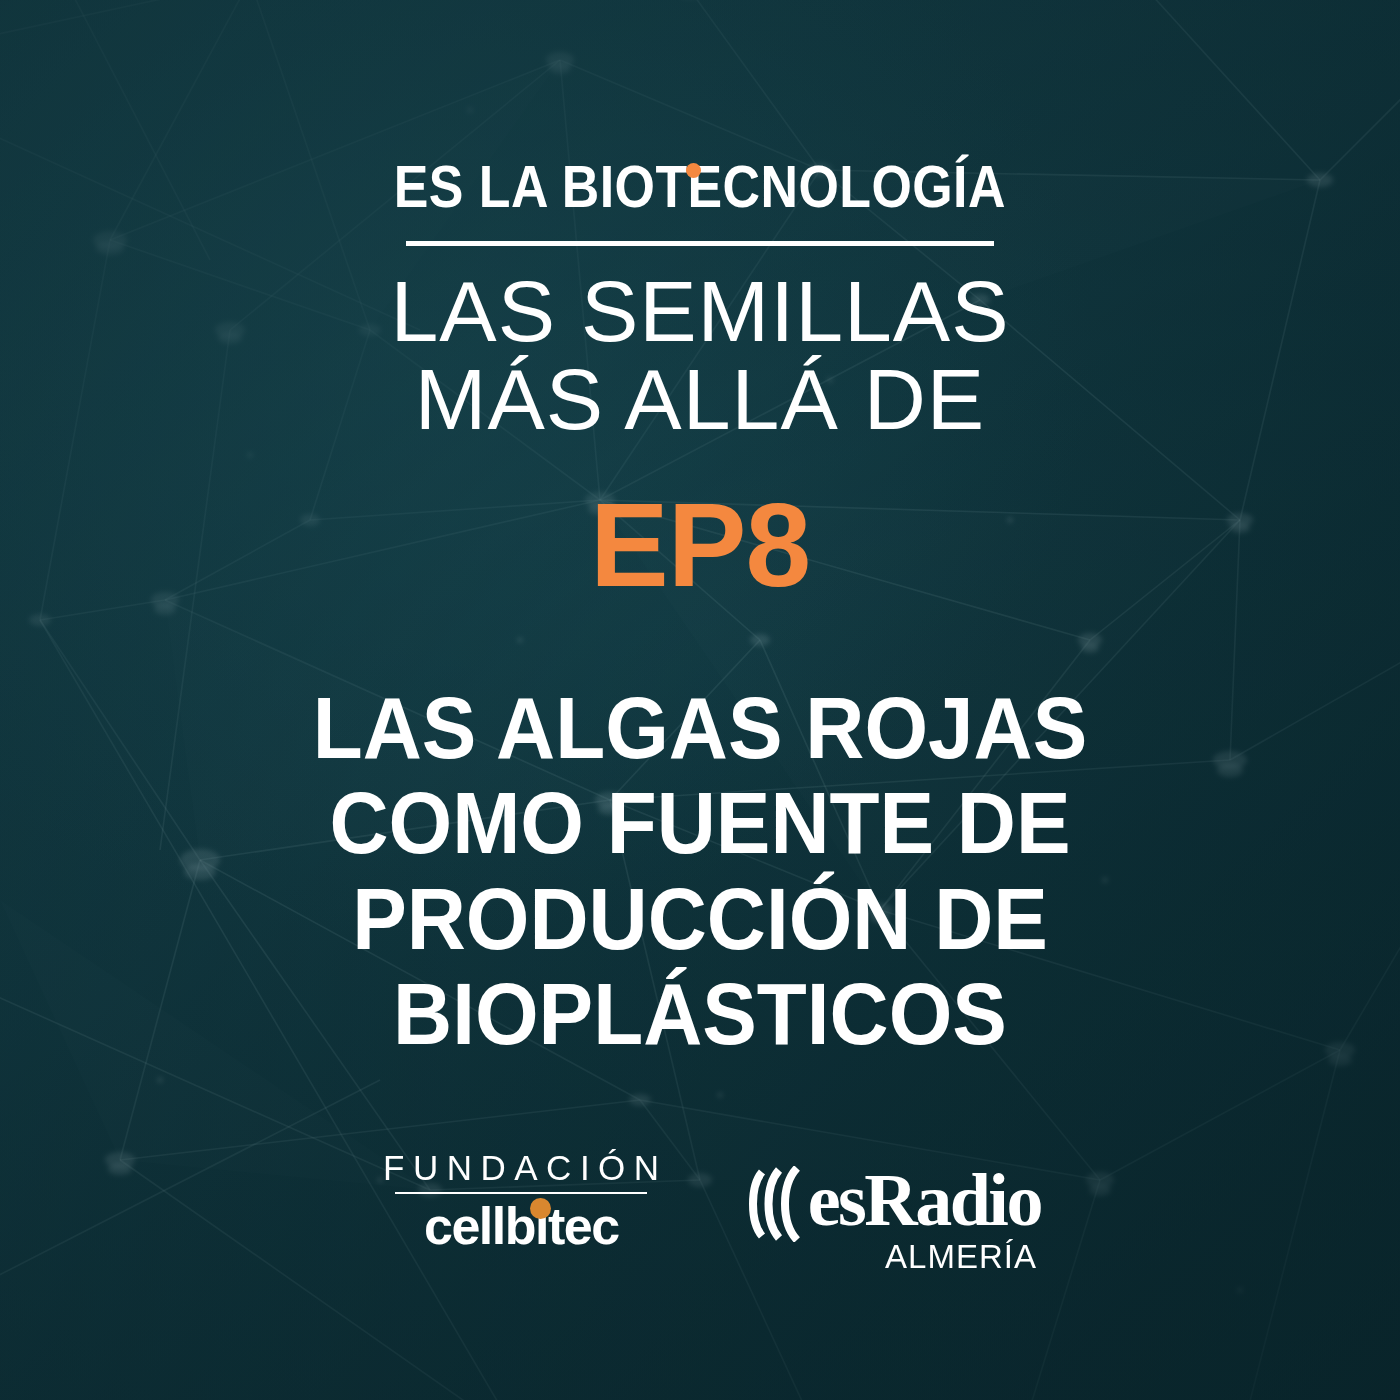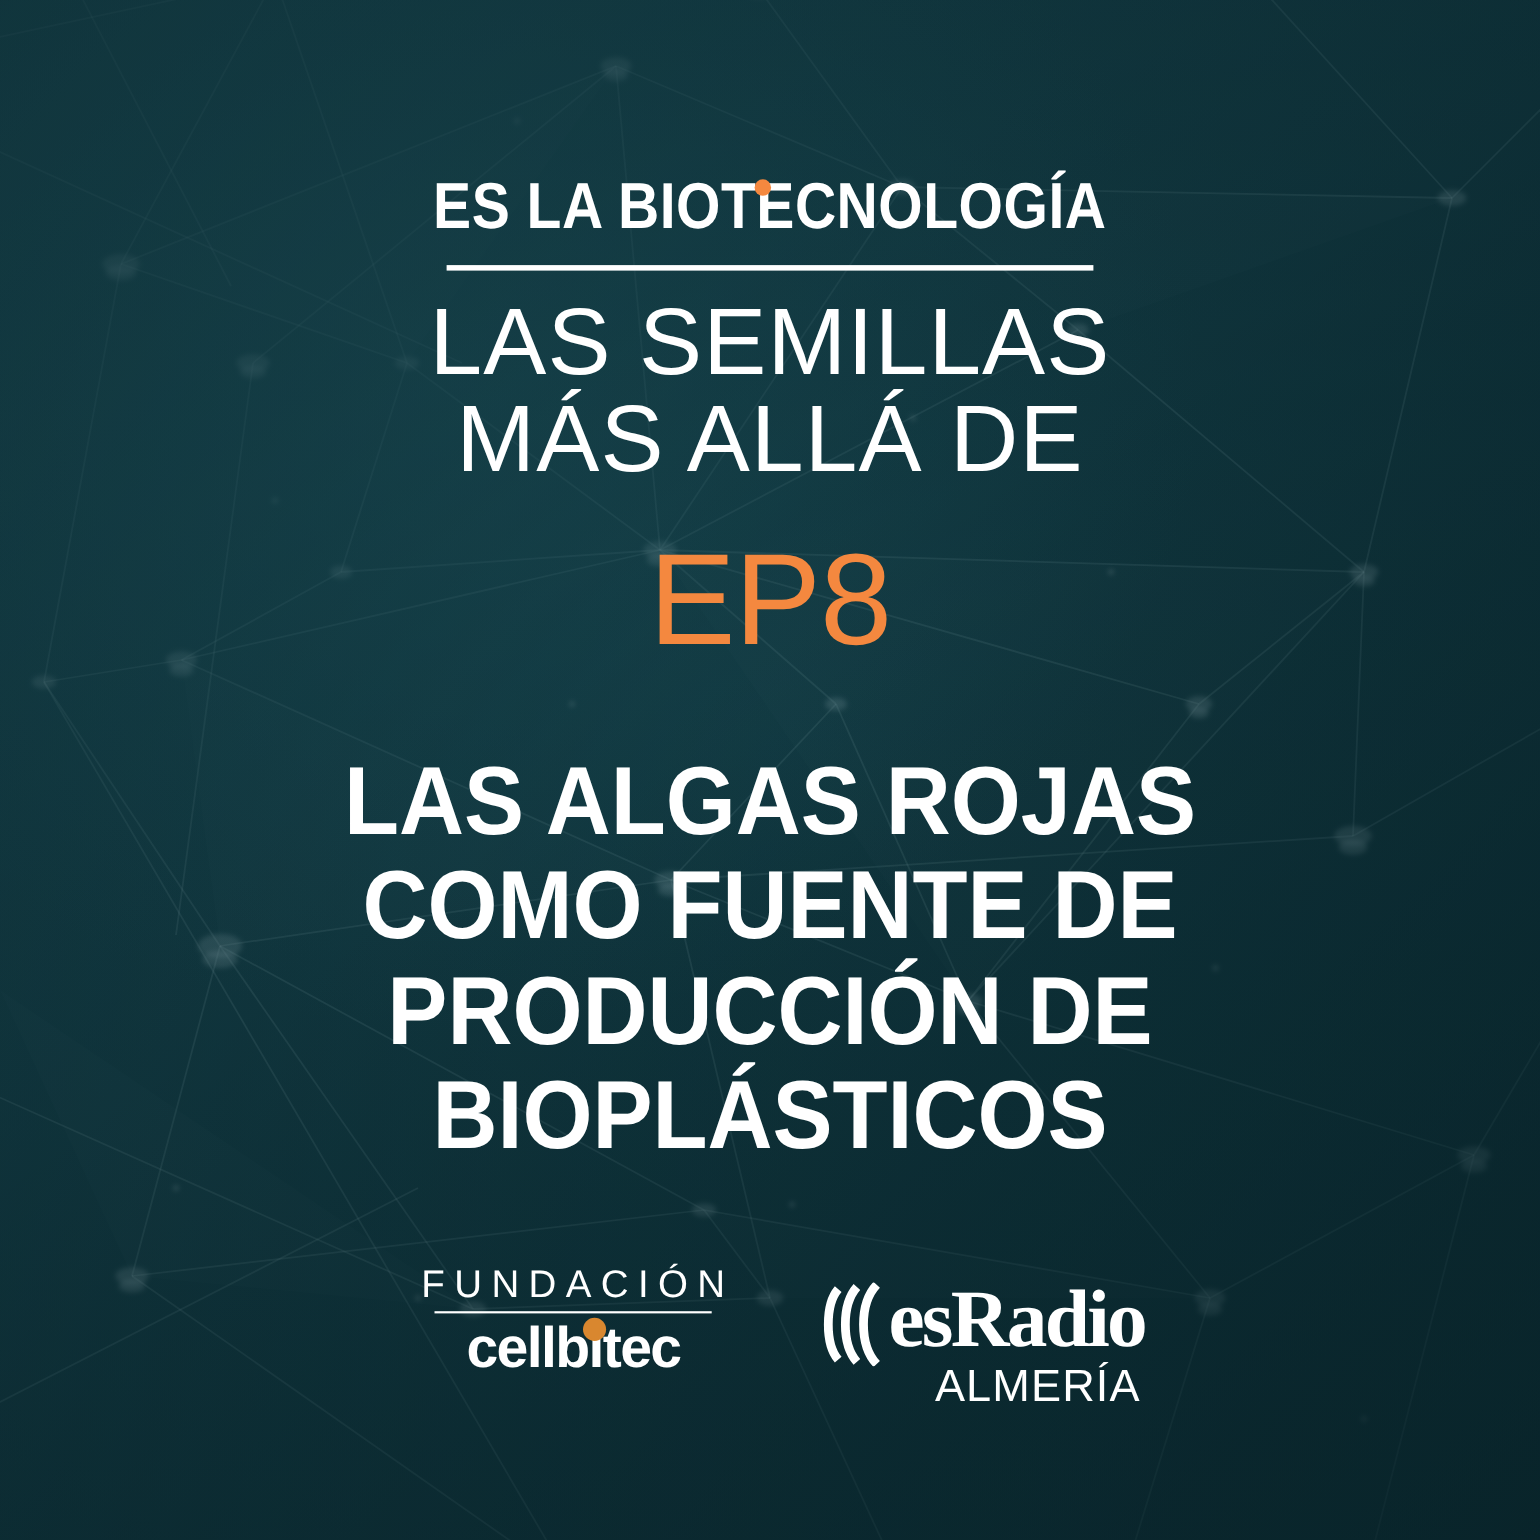--- a/index.html
+++ b/index.html
@@ -111,21 +111,21 @@
     position: absolute;
     top: 486px;
     left: 0;
     right: 0;
     text-align: center;
   }
   .episode {
     display: inline-block;
     color: #f4883f;
     font-family: "Liberation Sans", sans-serif;
-    font-weight: 400;
+    font-weight: 700;
     font-size: 118px;
     line-height: 1;
     letter-spacing: -1px;
   }
 
   
   .title-block {
     position: absolute;
     top: 680px;
     left: 0;
@@ -226,21 +226,21 @@
     font-family: Liberation Serif, serif;
     font-weight: 700;
     font-size: 74px;
     line-height: 0.92;
     letter-spacing: -2.5px;
   }
   .esradio-city {
     color: #ffffff;
     font-family: "Liberation Sans", sans-serif;
     font-weight: 300;
-    font-size: 41px;
+    font-size: 33px;
     line-height: 1;
     letter-spacing: 1px;
     margin-top: 6px;
     padding-right: 4px;
   }
 </style>
 </head>
 <body>
 
 <div id="poster">

